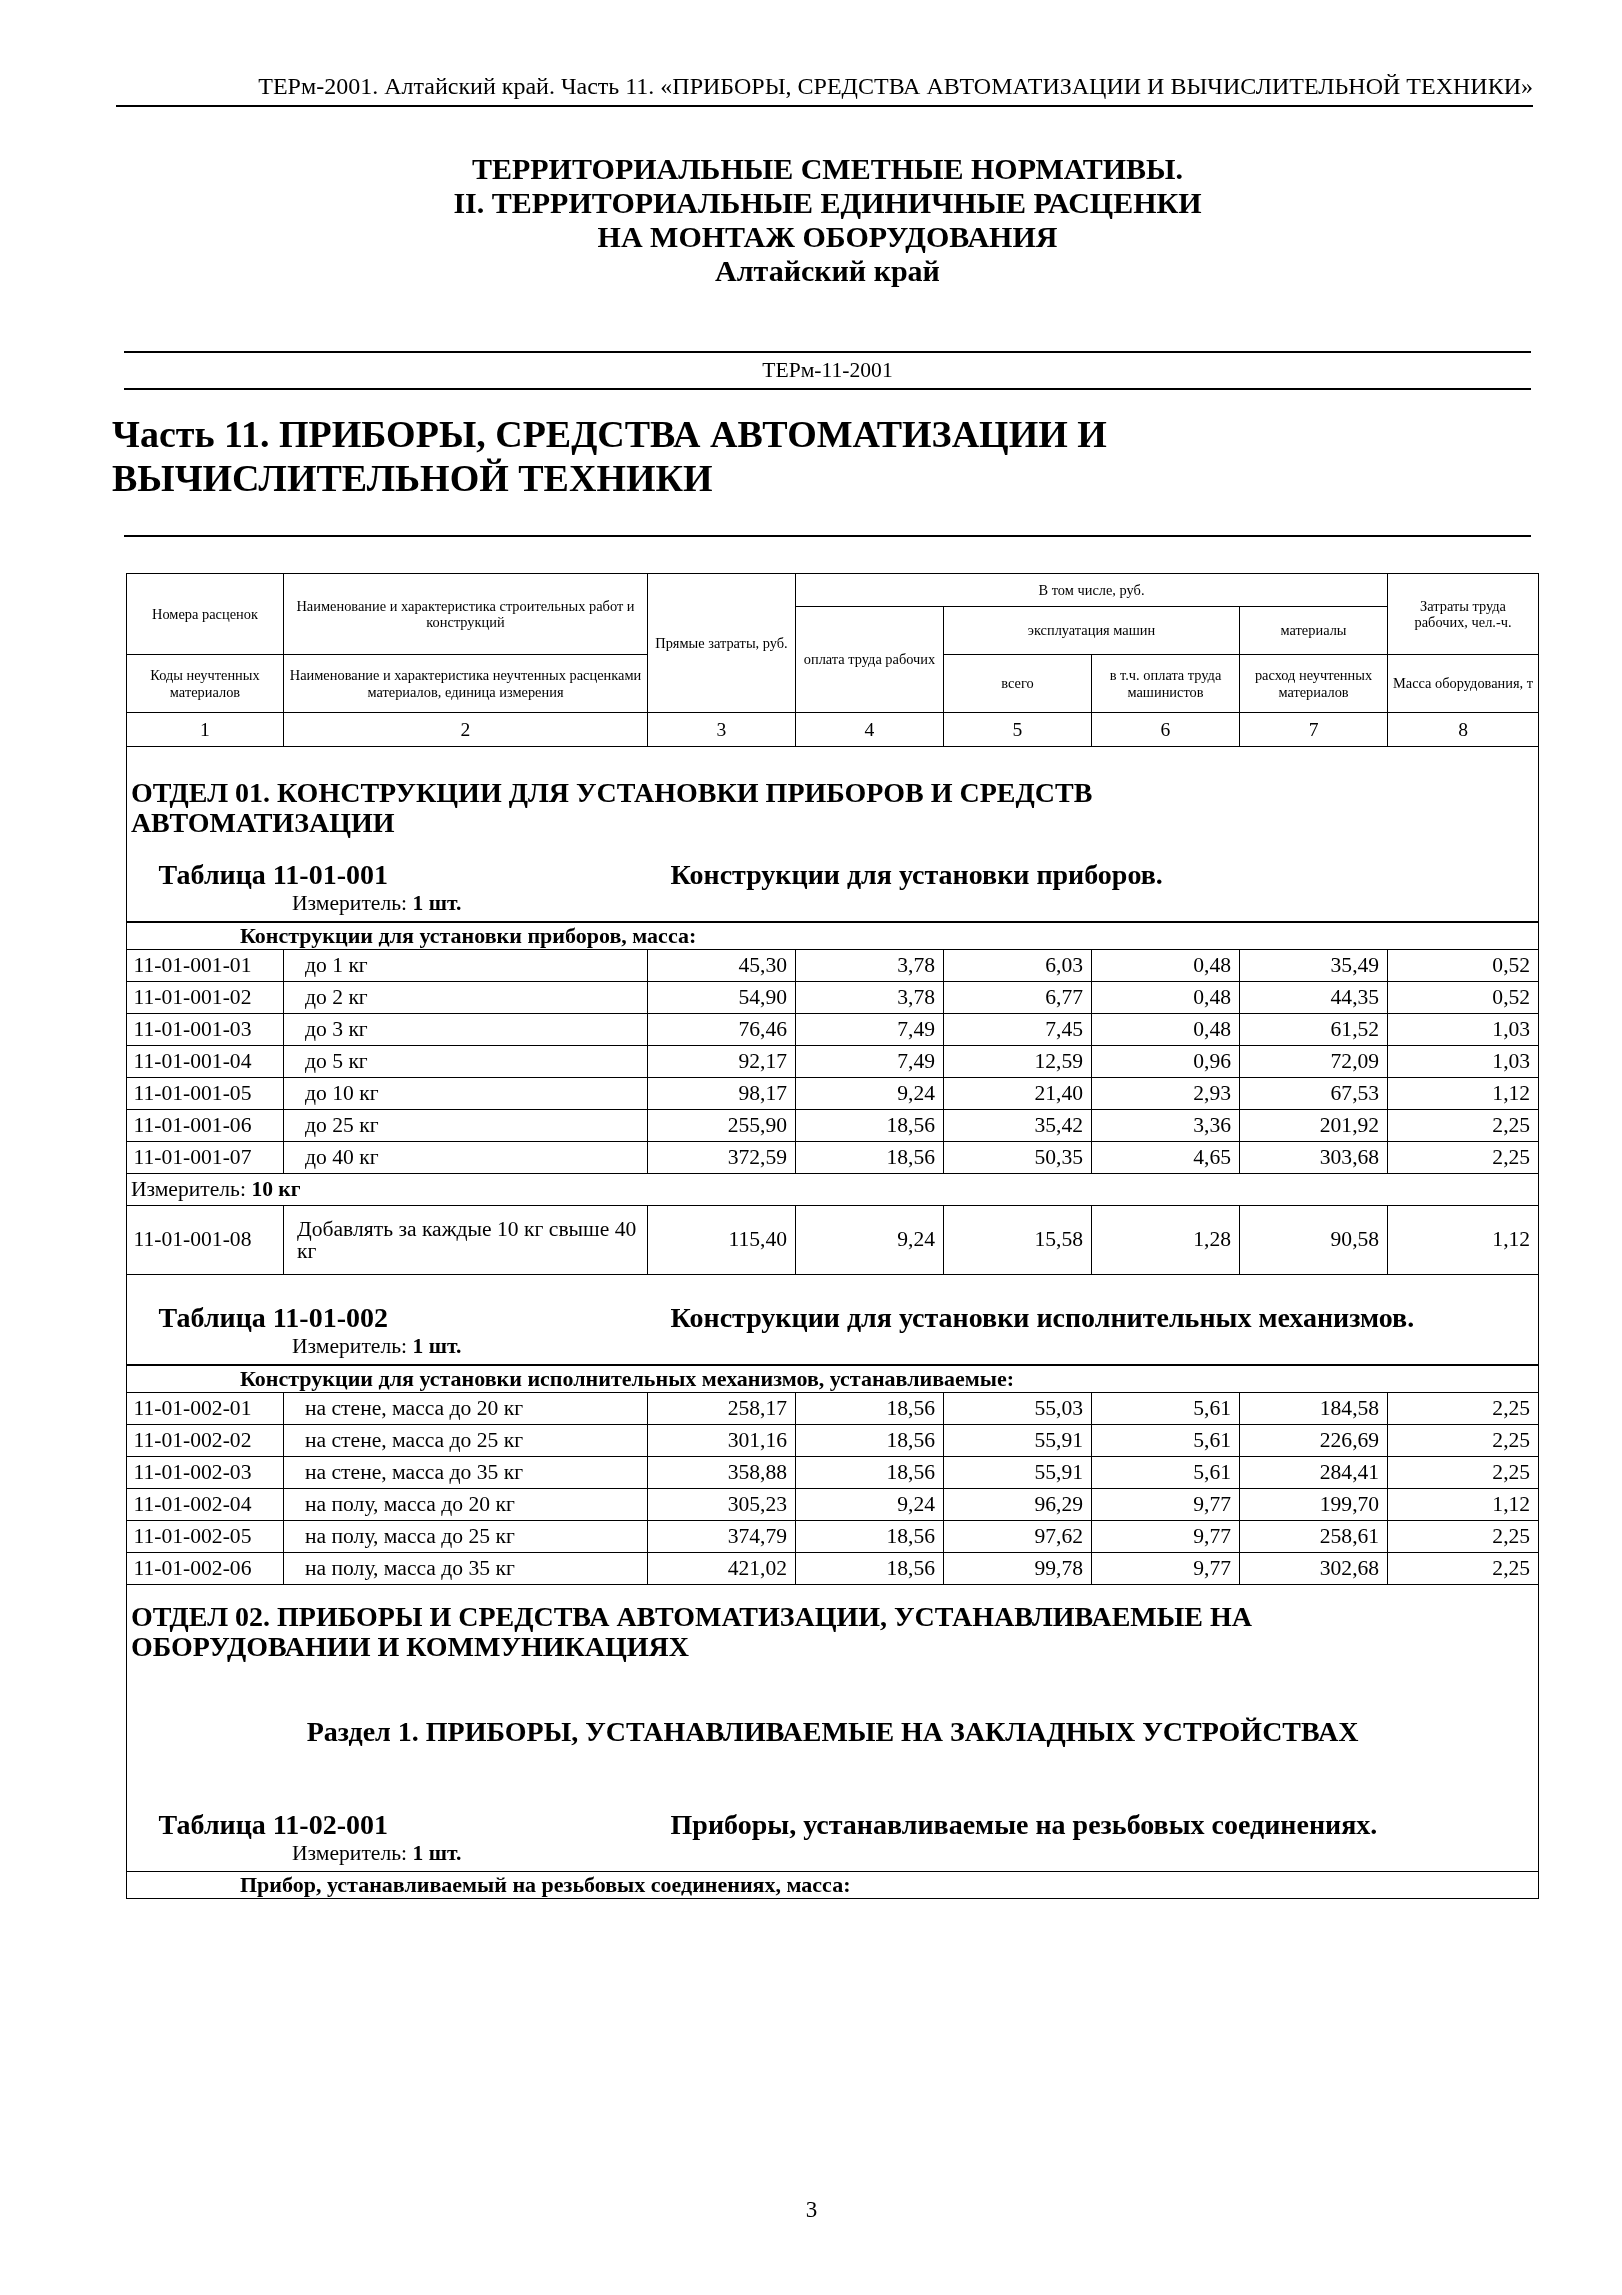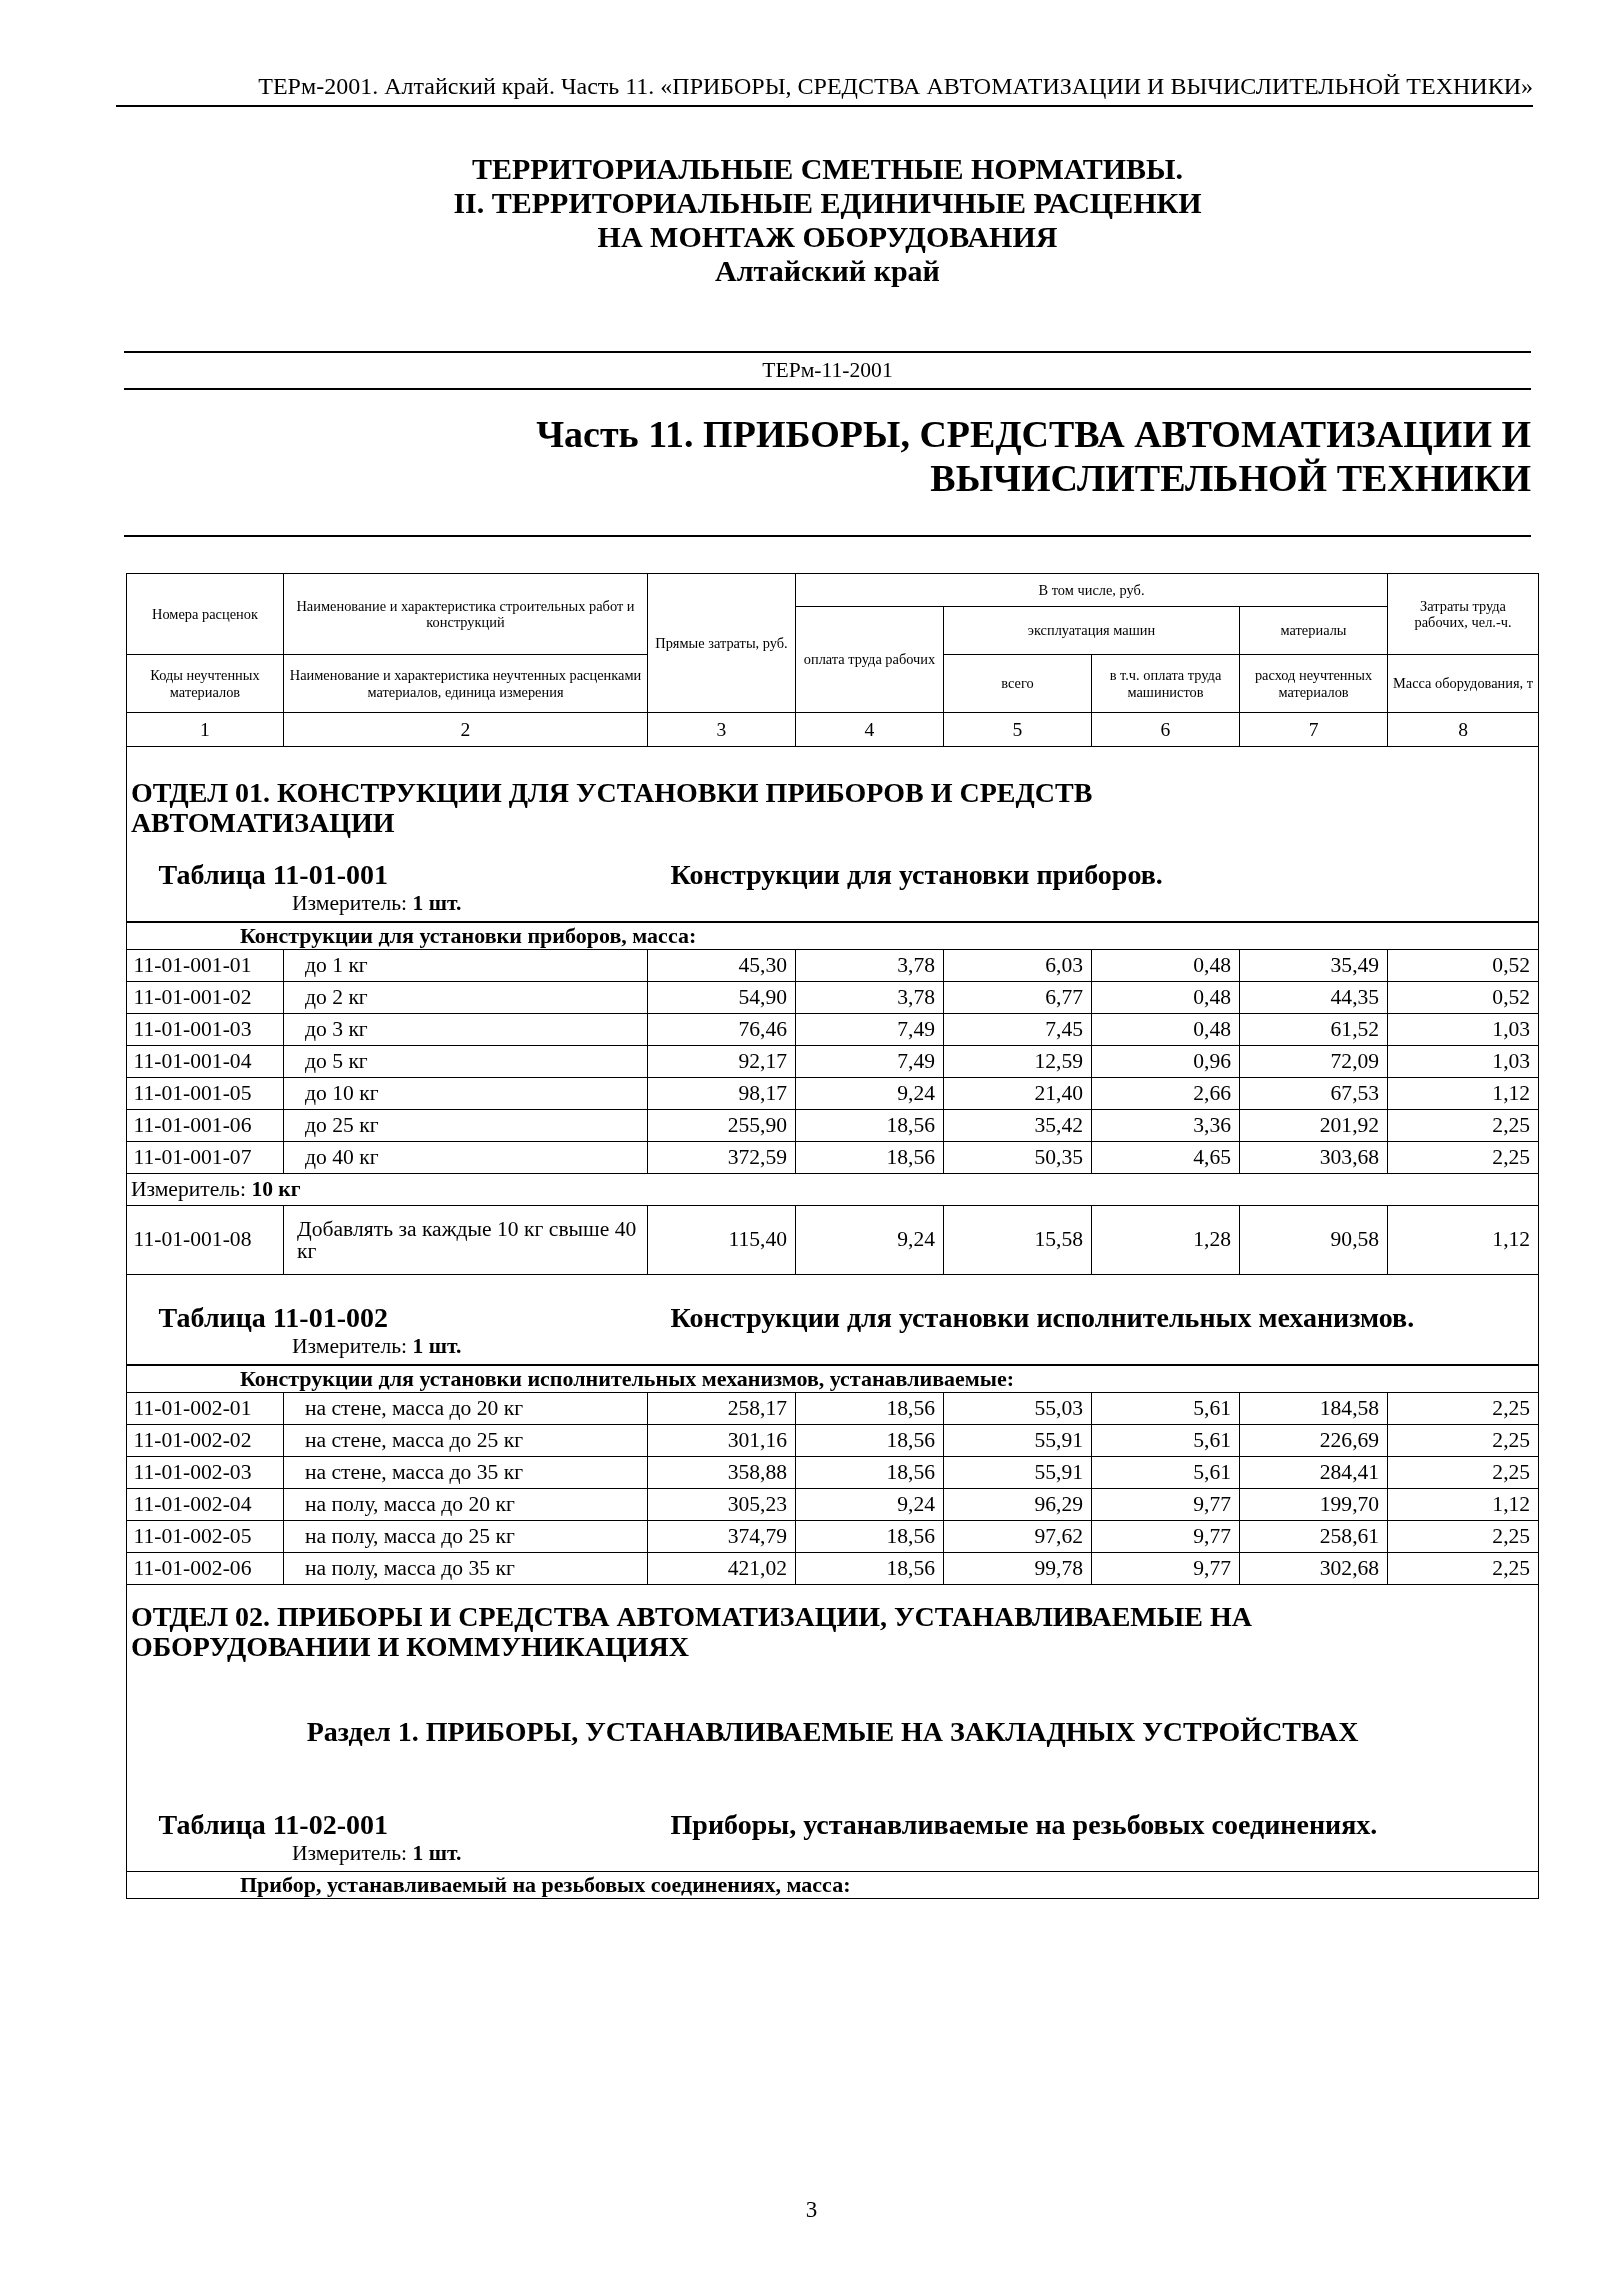--- a/index.html
+++ b/index.html
@@ -16,22 +16,22 @@
     position: absolute; left: 124px; top: 152px; width: 1407px;
     text-align: center; font-weight: bold; font-size: 30px; line-height: 34px;
   }
   .main-title div { white-space: nowrap; }
   .code-band {
     position: absolute; left: 124px; top: 351px; width: 1407px; height: 35px;
     border-top: 2.6px solid #000; border-bottom: 2.6px solid #000;
     text-align: center; font-size: 21.6px; line-height: 35px;
   }
   .part-title {
-    position: absolute; left: 124px; top: 412px; width: 1407px;
-    text-align: right; font-weight: bold; font-size: 38px; line-height: 44px;
+    position: absolute; left: 112px; top: 412px; width: 1407px;
+    text-align: left; font-weight: bold; font-size: 38px; line-height: 44px;
   }
   .part-rule {
     position: absolute; left: 124px; top: 535px; width: 1407px; height: 0;
     border-top: 2.6px solid #000;
   }
 
   table.main {
     position: absolute; left: 126px; top: 573px; width: 1411px;
     border-collapse: collapse; table-layout: fixed;
   }
@@ -211,21 +211,21 @@
         <td class="n">0,96</td>
         <td class="n">72,09</td>
         <td class="n">1,03</td>
       </tr>
       <tr class="row">
         <td class="code">11-01-001-05</td>
         <td class="desc">до 10 кг</td>
         <td class="n">98,17</td>
         <td class="n">9,24</td>
         <td class="n">21,40</td>
-        <td class="n">2,66</td>
+        <td class="n">2,93</td>
         <td class="n">67,53</td>
         <td class="n">1,12</td>
       </tr>
       <tr class="row">
         <td class="code">11-01-001-06</td>
         <td class="desc">до 25 кг</td>
         <td class="n">255,90</td>
         <td class="n">18,56</td>
         <td class="n">35,42</td>
         <td class="n">3,36</td>

